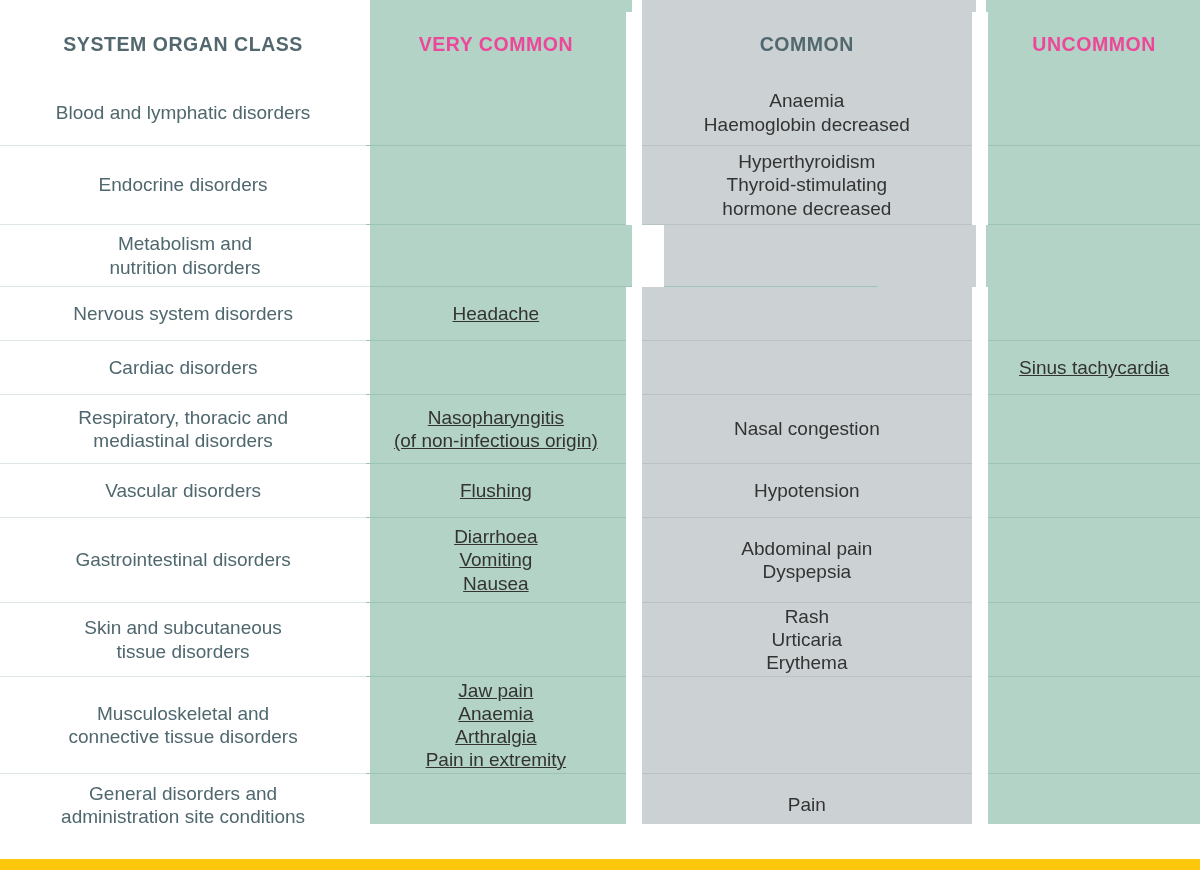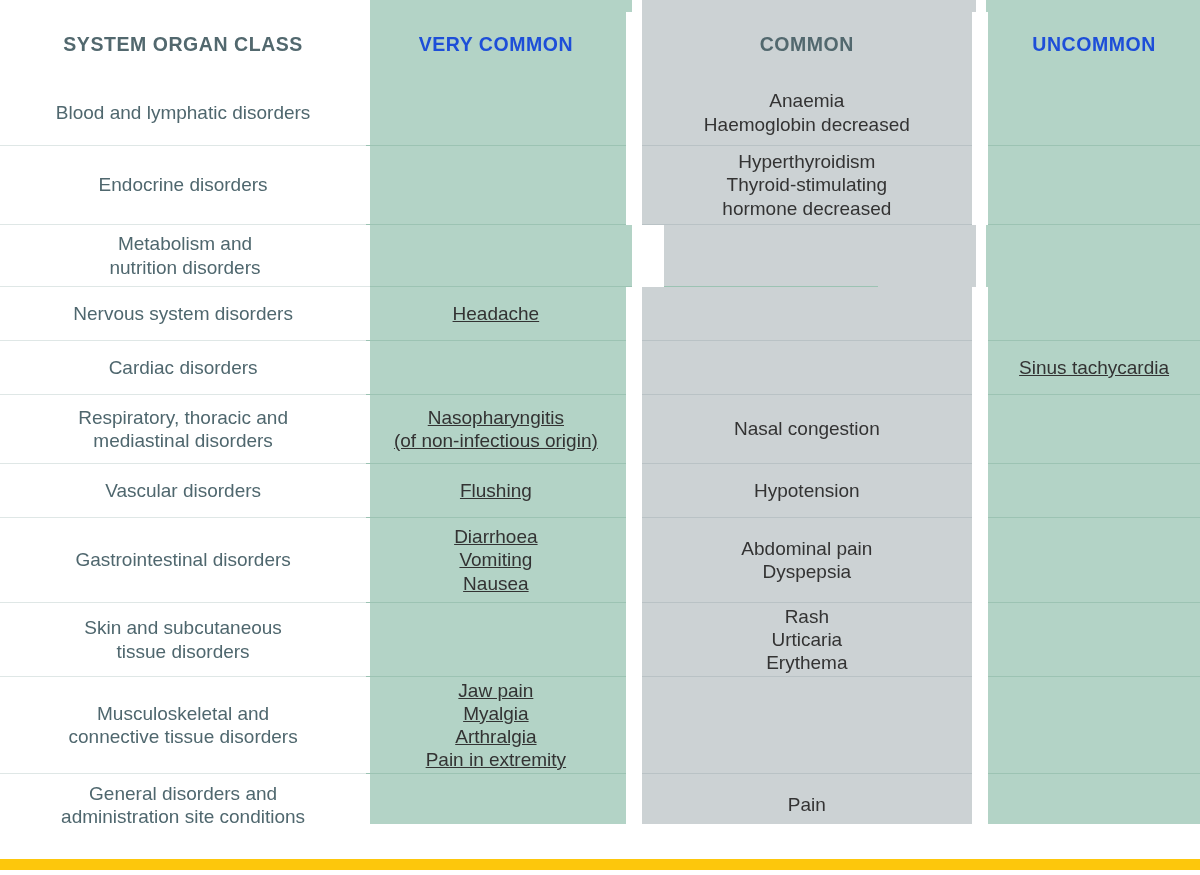--- a/index.html
+++ b/index.html
@@ -51,21 +51,21 @@
 
   
   .row-header{height:68px;}
   .row-header .cell{
     font-size:19.5px;
     font-weight:bold;
     letter-spacing:.55px;
     padding-top:2px;
   }
   .hdr-slate{color:#52686e;}
-  .hdr-green{color:#1d4ed8;}
+  .hdr-green{color:#ec4899;}
 
   
   .row-body .c-soc{
     color:#4f676e;
     font-size:19px;
     border-bottom:1px solid #dfe7e6;
   }
   .row-body .c-verycommon,
   .row-body .c-common,
   .row-body .c-uncommon{
@@ -197,21 +197,21 @@
           <div class="cell c-common cell-lines">Rash
 Urticaria
 Erythema</div>
           <div class="cell c-gap2"></div>
           <div class="cell c-uncommon cell-lines"></div>
         </div>
         <div class="row row-body" style="height: 97px;">
           <div class="cell c-soc cell-lines">Musculoskeletal and
 connective tissue disorders</div>
           <div class="cell c-verycommon cell-lines">Jaw pain
-Myalgia
+Anaemia
 Arthralgia
 Pain in extremity</div>
           <div class="cell c-gap1"></div>
           <div class="cell c-common cell-lines"></div>
           <div class="cell c-gap2"></div>
           <div class="cell c-uncommon cell-lines"></div>
         </div>
         <div class="row row-body" style="height: 62px;">
           <div class="cell c-soc cell-lines">General disorders and
 administration site conditions</div>

